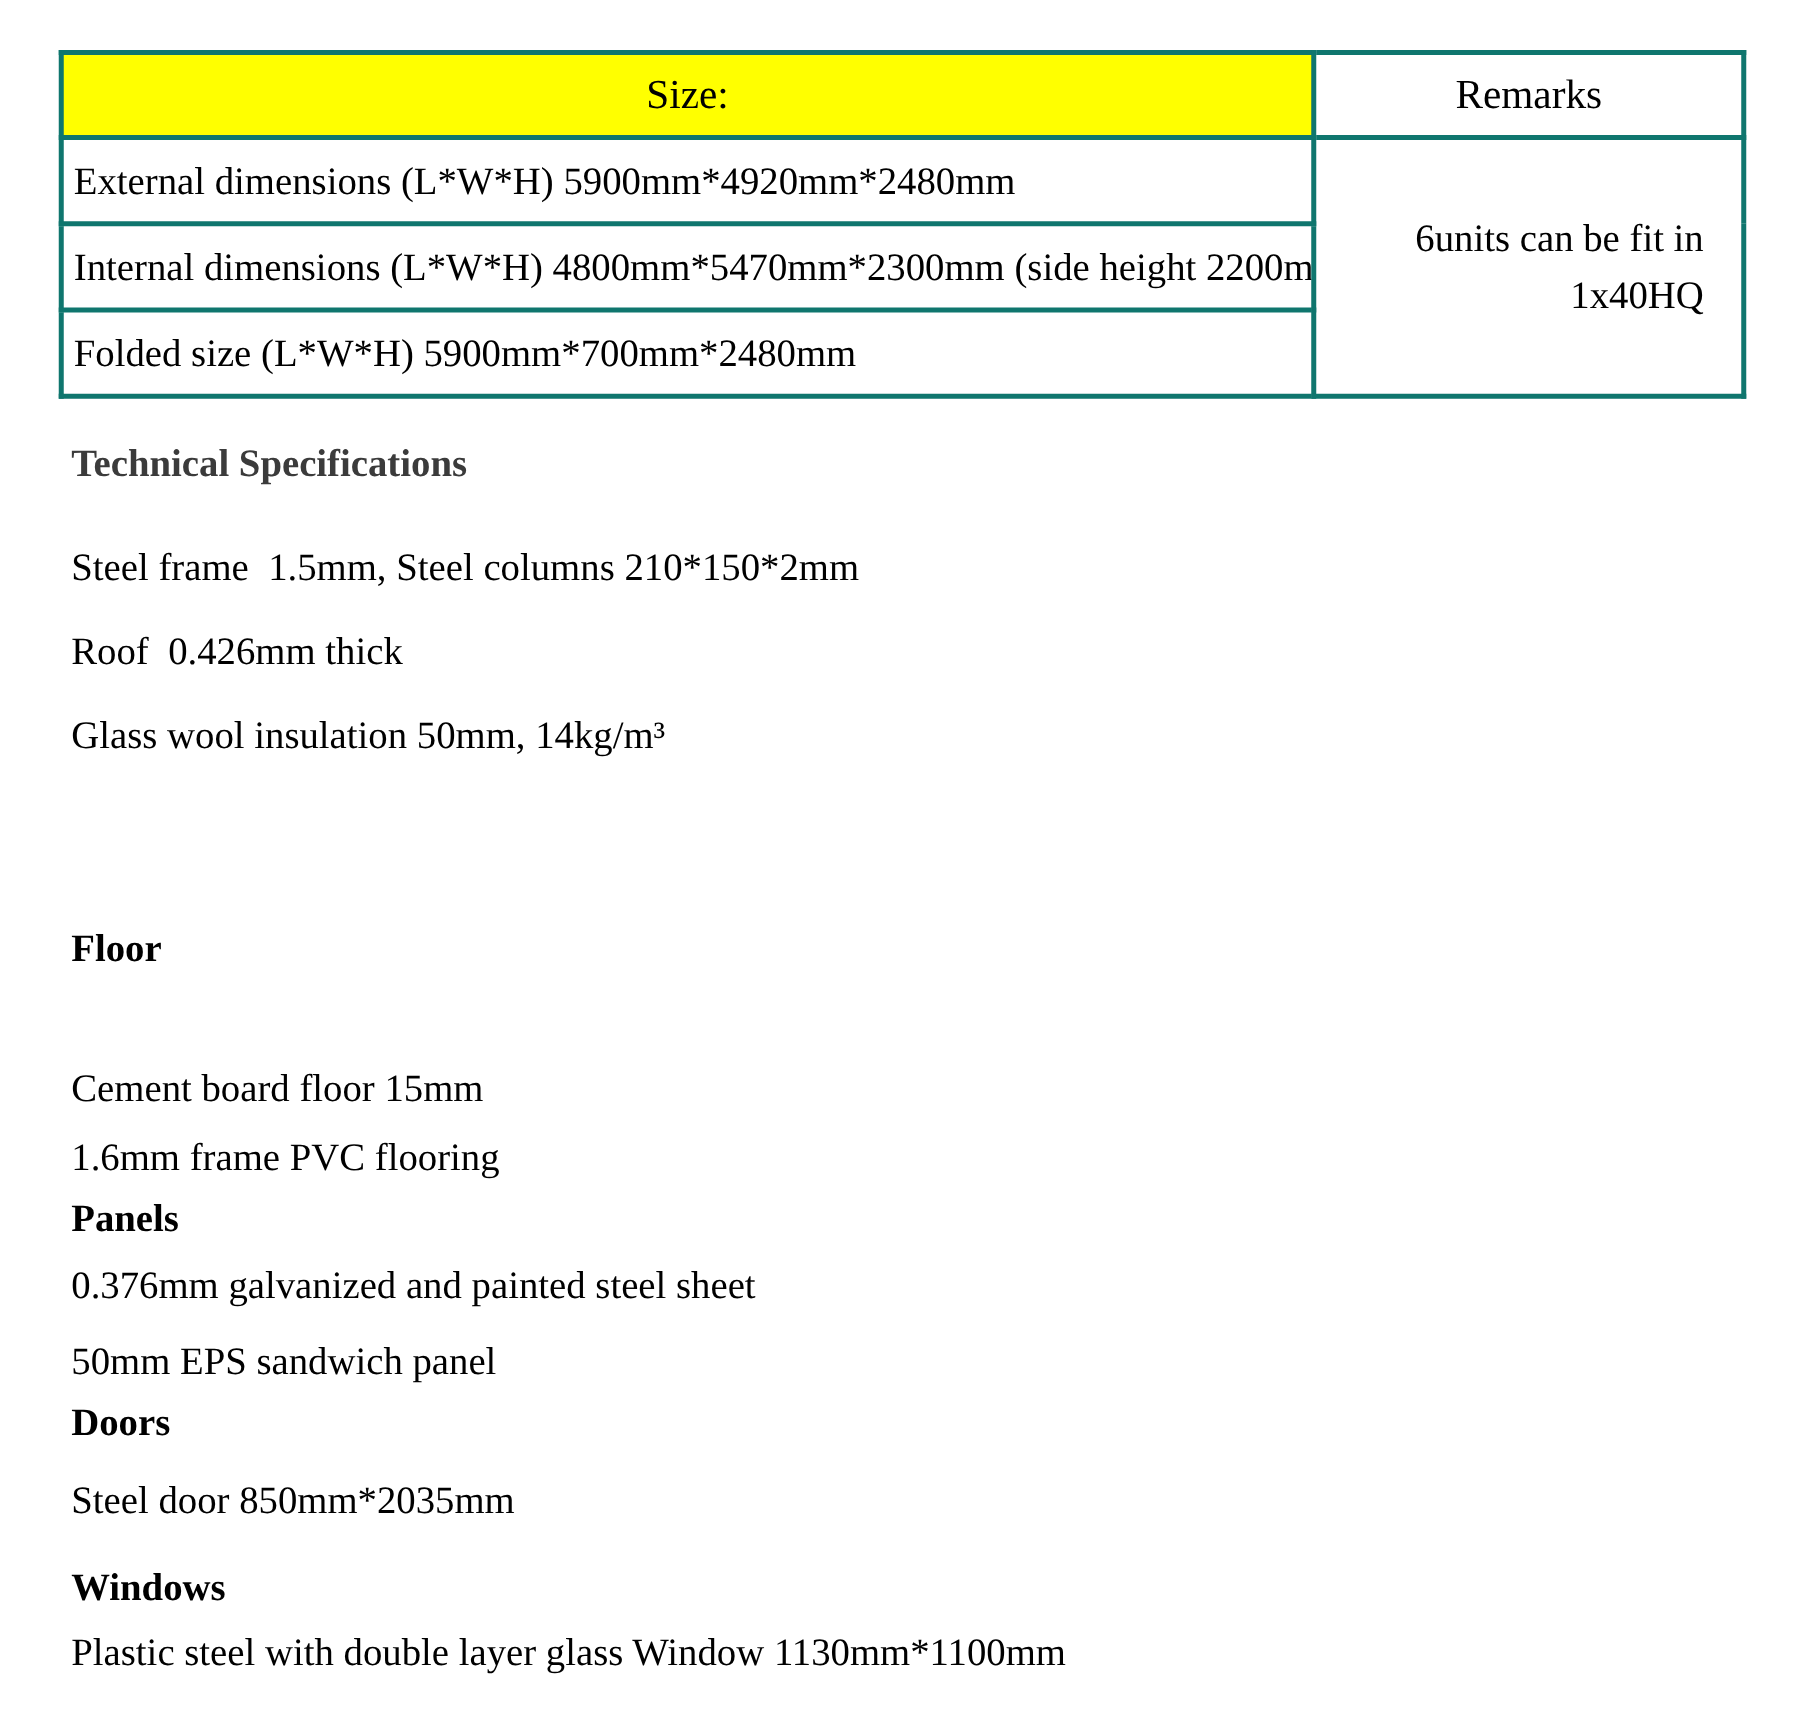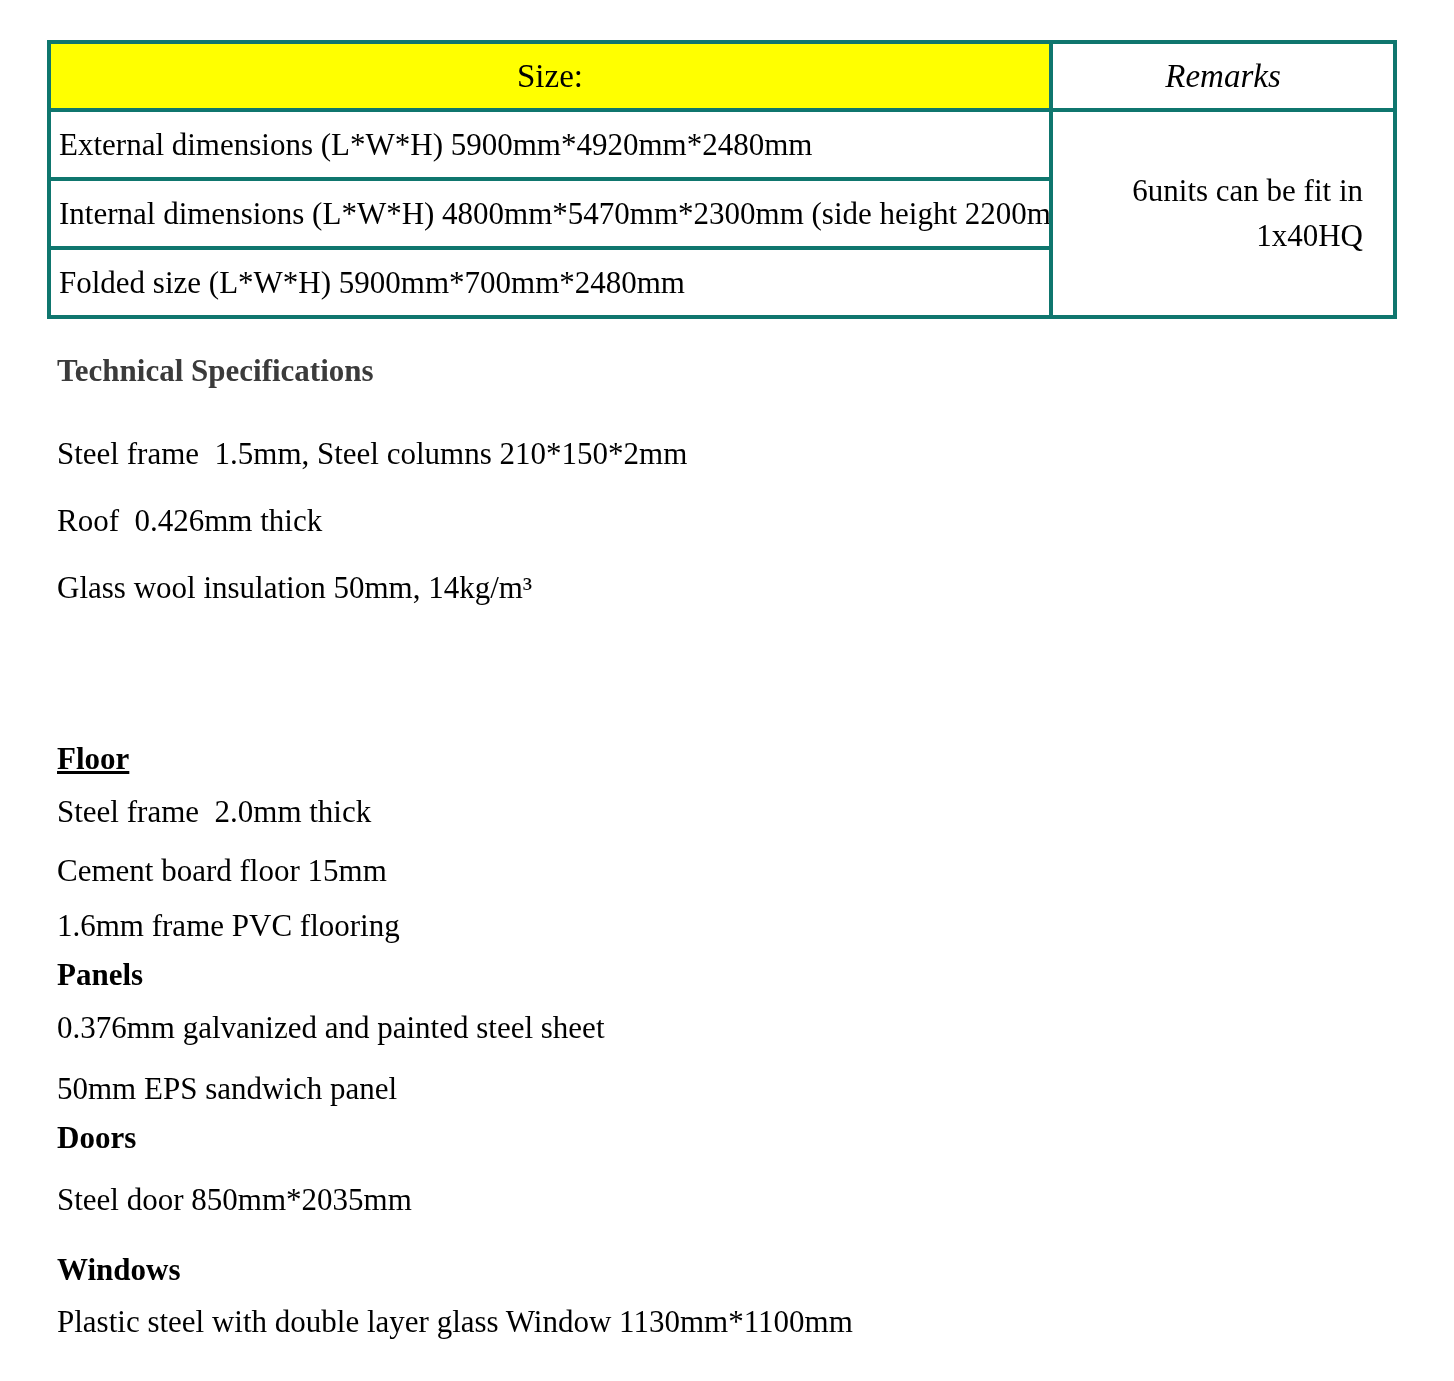--- a/index.html
+++ b/index.html
@@ -42,21 +42,20 @@
     vertical-align: middle;
     font-size: 33px;
     height: 68px;
   }
   td.remarks-header {
     background: #ffffff;
     text-align: center;
     vertical-align: middle;
     font-size: 33px;
     height: 68px;
-    font-style: italic;
   }
   td.dim-cell {
     font-size: 31px;
     height: 69px;
     padding: 0 0 0 8px;
     vertical-align: middle;
     white-space: pre;
     overflow: hidden;
   }
   td.remarks-cell {
@@ -82,21 +81,21 @@
     font-size: 35px;
     font-weight: bold;
     color: #3b3b3b;
   }
   .sec-head { font-weight: bold; }
 
   .l-steel1      { top: 424px; }
   .l-roof        { top: 491px; }
   .l-glass       { top: 558px; }
   .l-ceiling     { top: 630px; }
-  .h-floor       { top: 729px; text-decoration: underline; }
+  .h-floor       { top: 729px; }
   .l-floorframe  { top: 782px; }
   .l-cement      { top: 841px; }
   .l-pvc         { top: 896px; }
   .h-panels      { top: 945px; }
   .l-galv        { top: 998px; text-align: center; }
   .l-eps         { top: 1059px; }
   .h-doors       { top: 1108px; }
   .l-door        { top: 1170px; }
   .h-windows     { top: 1240px; }
   .l-window      { top: 1292px; }
@@ -134,21 +133,20 @@
 
     <div class="line l-steel1">Steel frame  1.5mm, Steel columns 210*150*2mm</div>
 
     <div class="line l-roof">Roof  0.426mm thick</div>
 
     <div class="line l-glass">Glass wool insulation 50mm, 14kg/m³</div>
 
 
     <div class="line sec-head h-floor">Floor</div>
 
-    <div class="line l-floorframe">Steel frame  2.0mm thick</div>
 
     <div class="line l-cement">Cement board floor 15mm</div>
 
     <div class="line l-pvc">1.6mm frame PVC flooring</div>
 
     <div class="line sec-head h-panels">Panels</div>
 
     <div class="line l-galv">0.376mm galvanized and painted steel sheet</div>
 
     <div class="line l-eps">50mm EPS sandwich panel</div>

